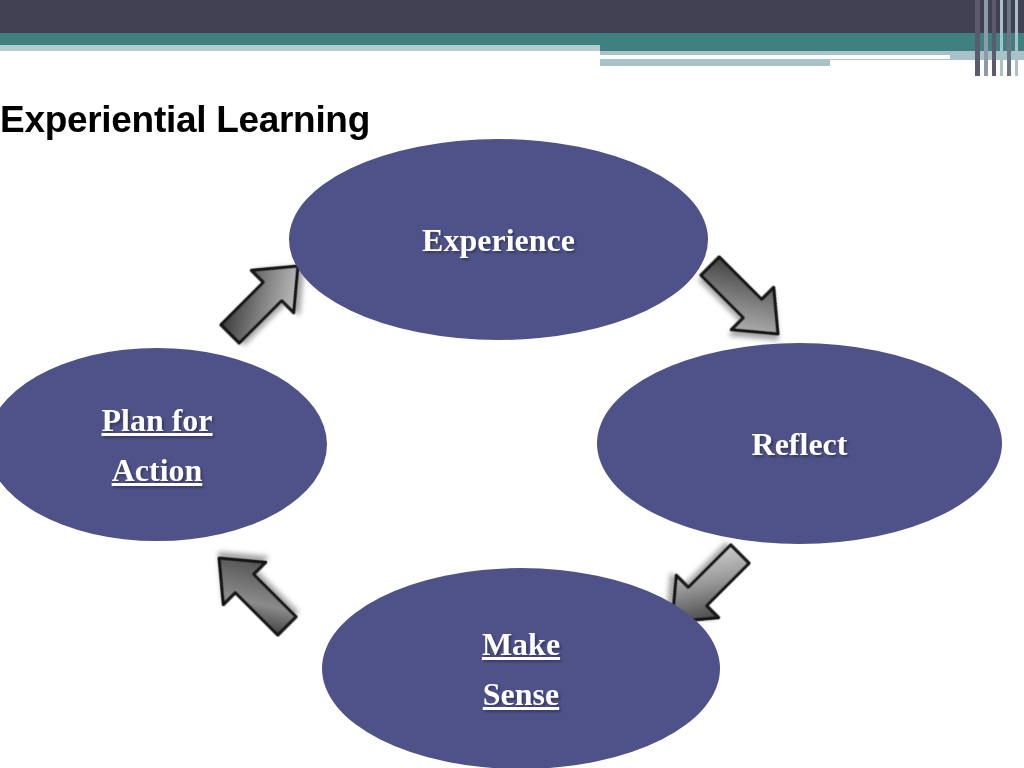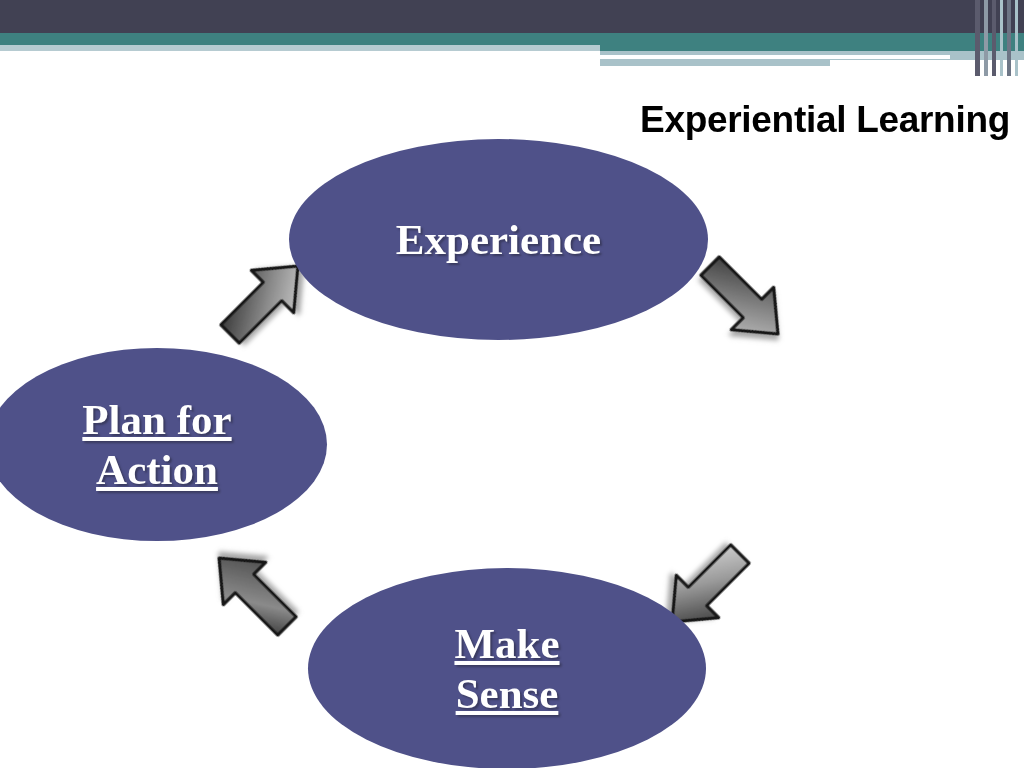--- a/index.html
+++ b/index.html
@@ -97,21 +97,21 @@
     top: 0;
     height: 76px;
   }
 
   
   #title {
     position: absolute;
     left: 0;
     top: 98px;
     width: 1010px;
-    text-align: right;
+    text-align: left;
     font-family: "Liberation Sans", sans-serif;
     font-weight: bold;
     font-size: 37px;
     letter-spacing: -0.3px;
     color: #000000;
     line-height: 44px;
     white-space: nowrap;
   }
 
   
@@ -122,41 +122,41 @@
     display: flex;
     align-items: center;
     justify-content: center;
     text-align: center;
     box-sizing: border-box;
   }
   .node-label {
     font-family: "Liberation Serif", serif;
     font-weight: bold;
     color: #ffffff;
-    font-size: 43px;
+    font-size: 32px;
     line-height: 46px;
     text-shadow: 2px 2px 2px rgba(40,40,60,0.55);
     white-space: pre-line;
     padding: 0 18px;
   }
 
   #node-experience {
     left: 289px;
     top: 139px;
     width: 419px;
     height: 201px;
   }
   #node-reflect {
     left: 597px;
     top: 343px;
     width: 405px;
     height: 201px;
   }
   #node-make-sense {
-    left: 308px;
+    left: 322px;
     top: 568px;
     width: 398px;
     height: 201px;
   }
   
   #node-plan {
     left: -13px;
     top: 348px;
     width: 340px;
     height: 193px;
@@ -240,20 +240,23 @@
 
     <g transform="translate(253,592) rotate(-135)" filter="url(#ashadow)">
       <polygon points="-48,-13 12,-13 12,-30 48,0 12,30 12,13 -48,13" fill="url(#agrad4)" stroke="#141414" stroke-width="3.2" stroke-linejoin="round"></polygon>
     </g>
   </svg>
 
   <div class="node" id="node-experience">
     <span class="node-label">Experience</span>
   </div>
 
+  <div class="node" id="node-reflect">
+    <span class="node-label">Reflect</span>
+  </div>
 
   <div class="node" id="node-make-sense">
     <span class="node-label">Make
 Sense</span>
   </div>
 
   <div class="node" id="node-plan">
     <span class="node-label">Plan for
 Action</span>
   </div>

